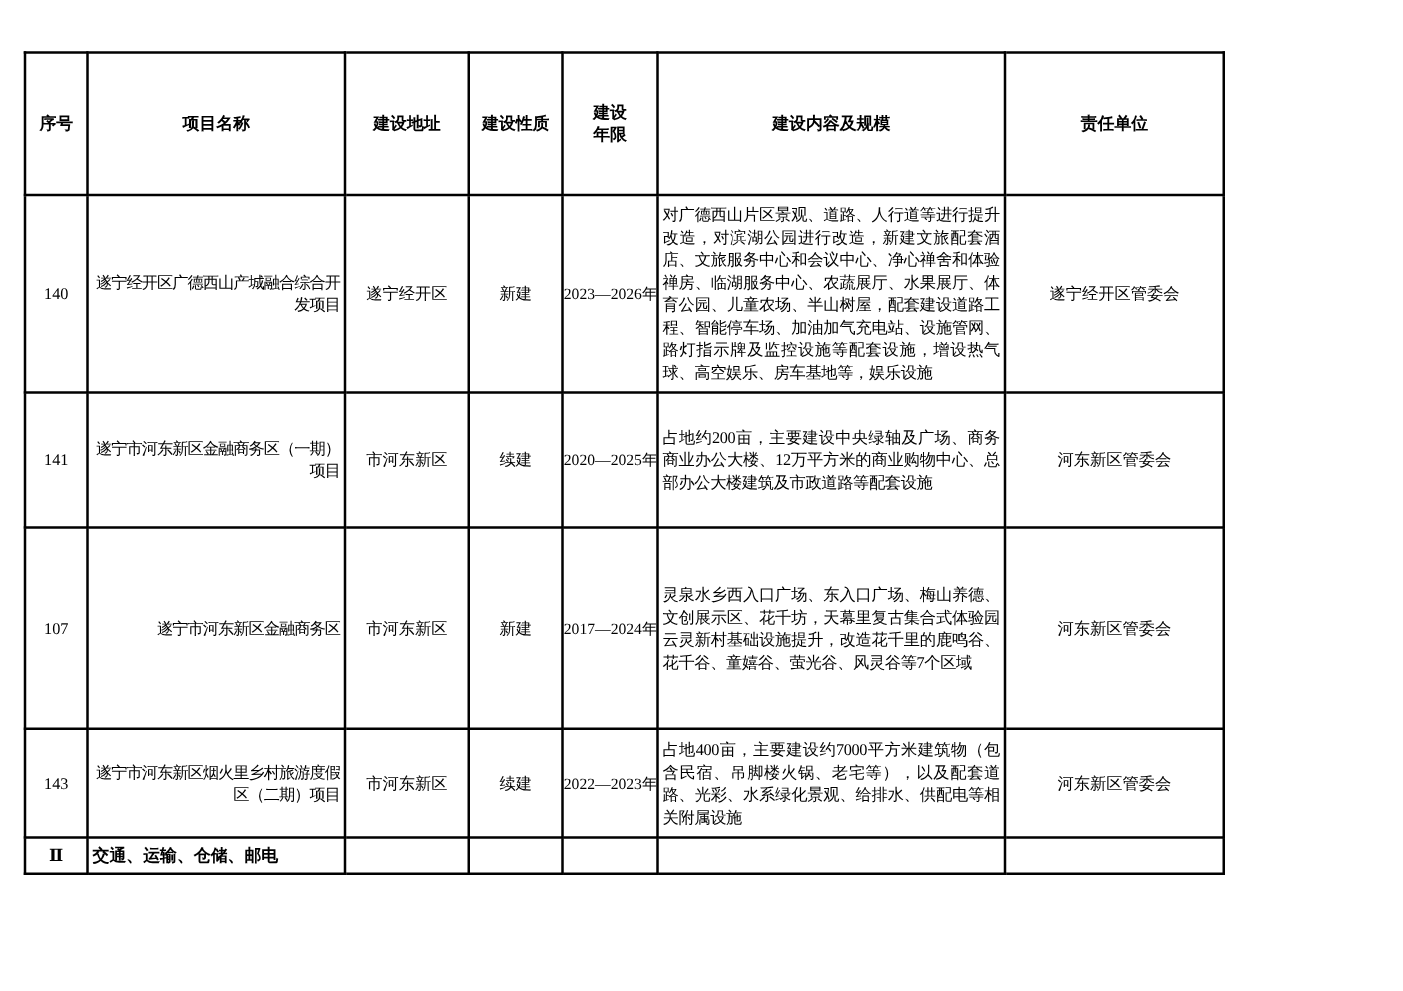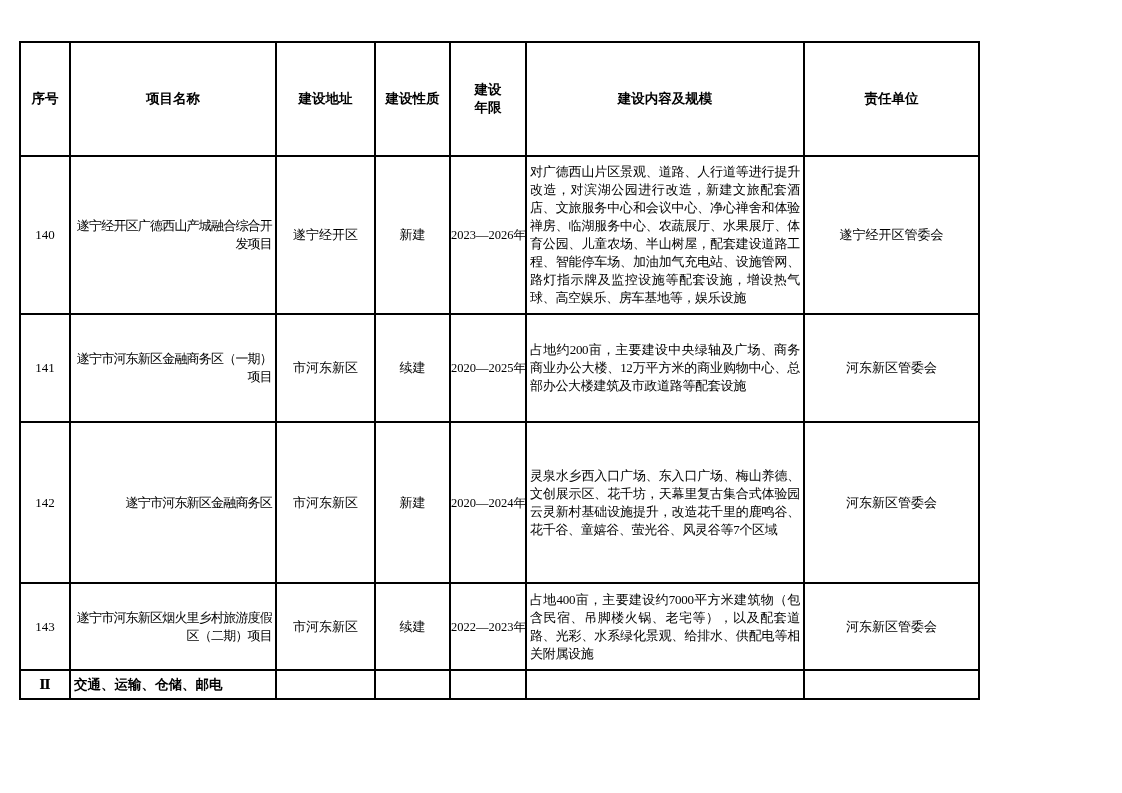--- a/index.html
+++ b/index.html
@@ -109,25 +109,25 @@
       <tr class="r-141">
         <td class="c-center">141</td>
         <td class="c-name">遂宁市河东新区金融商务区（一期）项目</td>
         <td class="c-center">市河东新区</td>
         <td class="c-center">续建</td>
         <td class="c-years">2020—2025年</td>
         <td class="c-content">占地约200亩，主要建设中央绿轴及广场、商务商业办公大楼、12万平方米的商业购物中心、总部办公大楼建筑及市政道路等配套设施</td>
         <td class="c-center">河东新区管委会</td>
       </tr>
       <tr class="r-142">
-        <td class="c-center">142</td>
+        <td class="c-center">107</td>
         <td class="c-name">遂宁市河东新区金融商务区</td>
         <td class="c-center">市河东新区</td>
         <td class="c-center">新建</td>
-        <td class="c-years">2020—2024年</td>
+        <td class="c-years">2017—2024年</td>
         <td class="c-content">灵泉水乡西入口广场、东入口广场、梅山养德、文创展示区、花千坊，天幕里复古集合式体验园云灵新村基础设施提升，改造花千里的鹿鸣谷、花千谷、童嬉谷、萤光谷、风灵谷等7个区域</td>
         <td class="c-center">河东新区管委会</td>
       </tr>
       <tr class="r-143">
         <td class="c-center">143</td>
         <td class="c-name">遂宁市河东新区烟火里乡村旅游度假区（二期）项目</td>
         <td class="c-center">市河东新区</td>
         <td class="c-center">续建</td>
         <td class="c-years">2022—2023年</td>
         <td class="c-content">占地400亩，主要建设约7000平方米建筑物（包含民宿、吊脚楼火锅、老宅等），以及配套道路、光彩、水系绿化景观、给排水、供配电等相关附属设施</td>

